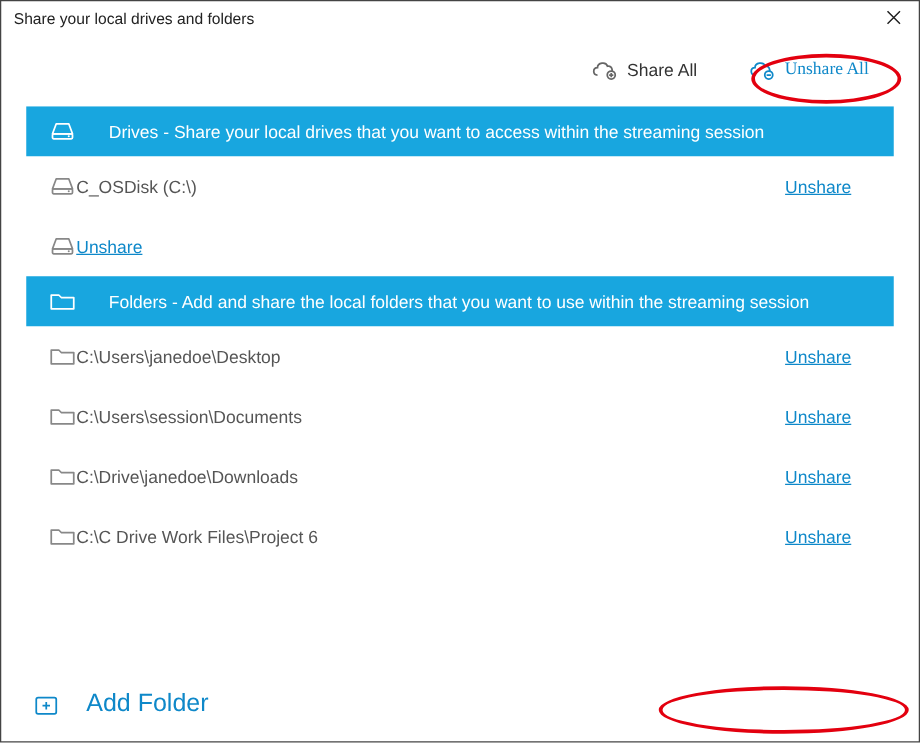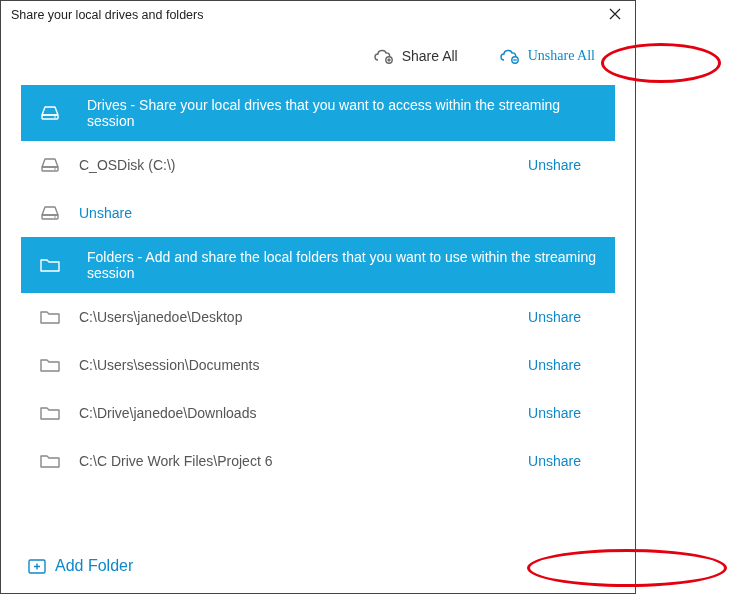--- a/index.html
+++ b/index.html
@@ -4,21 +4,21 @@
 <style>
   * { box-sizing: border-box; }
   body {
     margin: 0;
     font-family: "Segoe UI", Arial, sans-serif;
     font-size: 14px;
     color: #333;
     background: #fff;
   }
   .window {
-    width: 636px;
+    width: 736px;
     height: 594px;
     border: 1px solid #444;
     display: flex;
     flex-direction: column;
     position: relative;
   }
   .titlebar {
     display: flex;
     align-items: center;
     justify-content: space-between;
@@ -66,56 +66,56 @@
     color: #fff;
     display: flex;
     align-items: center;
     gap: 26px;
     padding: 12px 18px;
     font-size: 14px;
   }
   .row {
     display: flex;
     align-items: center;
-    gap: 18px;
     padding: 16px 18px;
     border-bottom: 0;
   }
   .row .label {
     flex: 1;
     color: #555;
   }
   .row .unshare {
     color: #0E88C9;
     cursor: pointer;
     padding-right: 16px;
+    text-decoration: underline;
   }
   .row .ico-slot {
     width: 22px;
     display: flex;
     justify-content: center;
   }
   .section-header .ico-slot {
     width: 22px;
     display: flex;
     justify-content: center;
   }
   .footer {
     display: flex;
     justify-content: space-between;
     align-items: center;
     padding: 14px 26px 18px 26px;
   }
   .footer-btn {
     display: inline-flex;
     align-items: center;
-    gap: 8px;
+    gap: 22px;
     color: #0E88C9;
     cursor: pointer;
-    font-size: 16px;
+    font-size: 20px;
   }
   
   .annot {
     position: absolute;
     border: 3px solid #E3000F;
     border-radius: 50%;
     pointer-events: none;
   }
   .annot1 { top: 42px; left: 600px; width: 120px; height: 40px; }
   .annot2 { top: 548px; left: 526px; width: 200px; height: 38px; }

